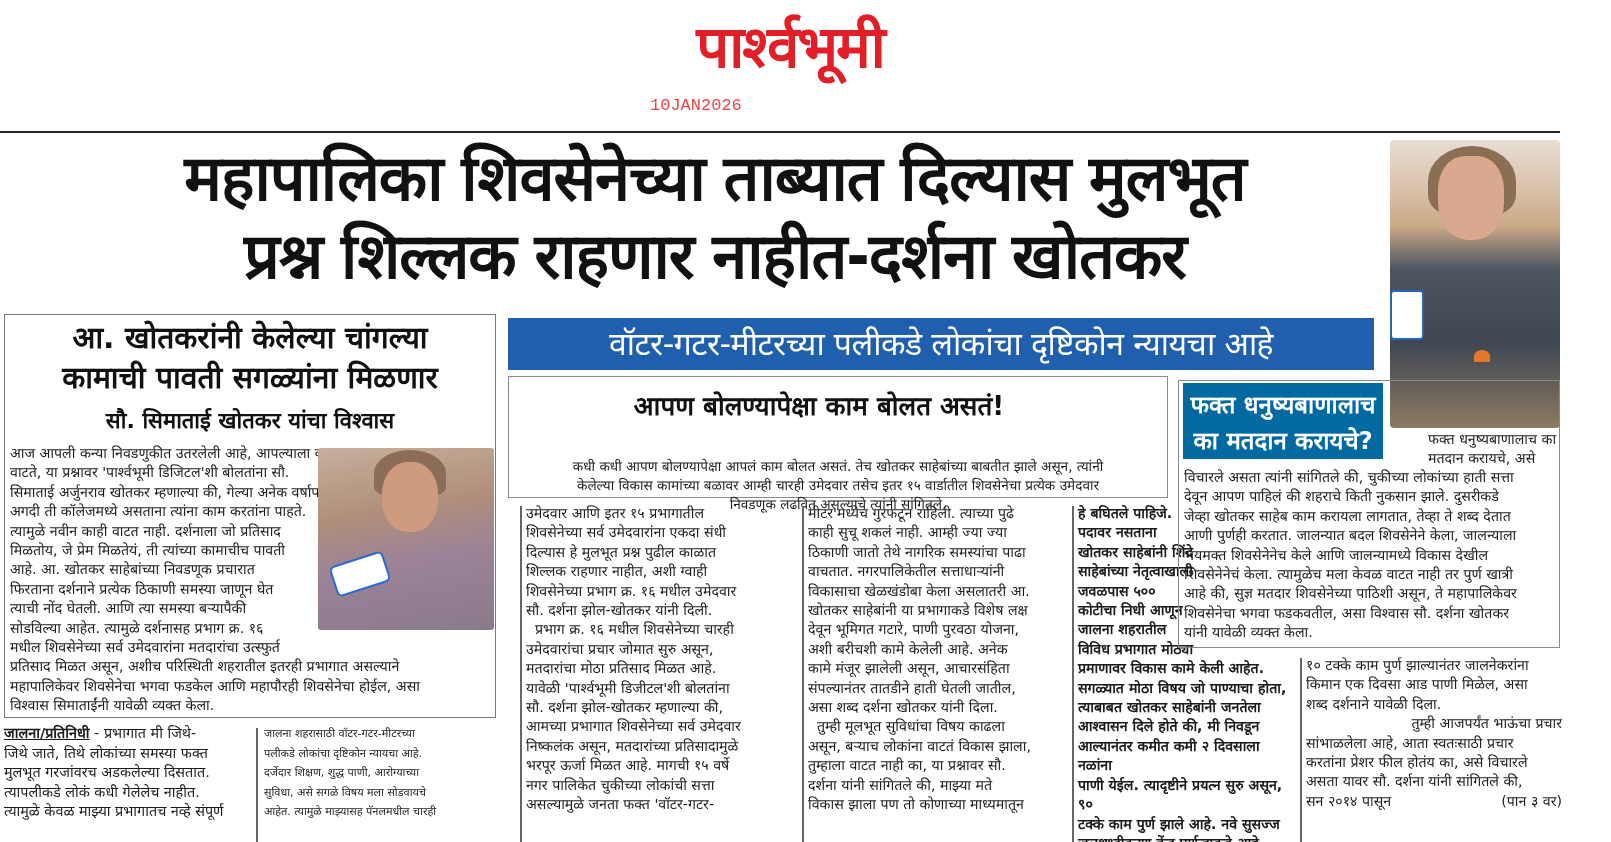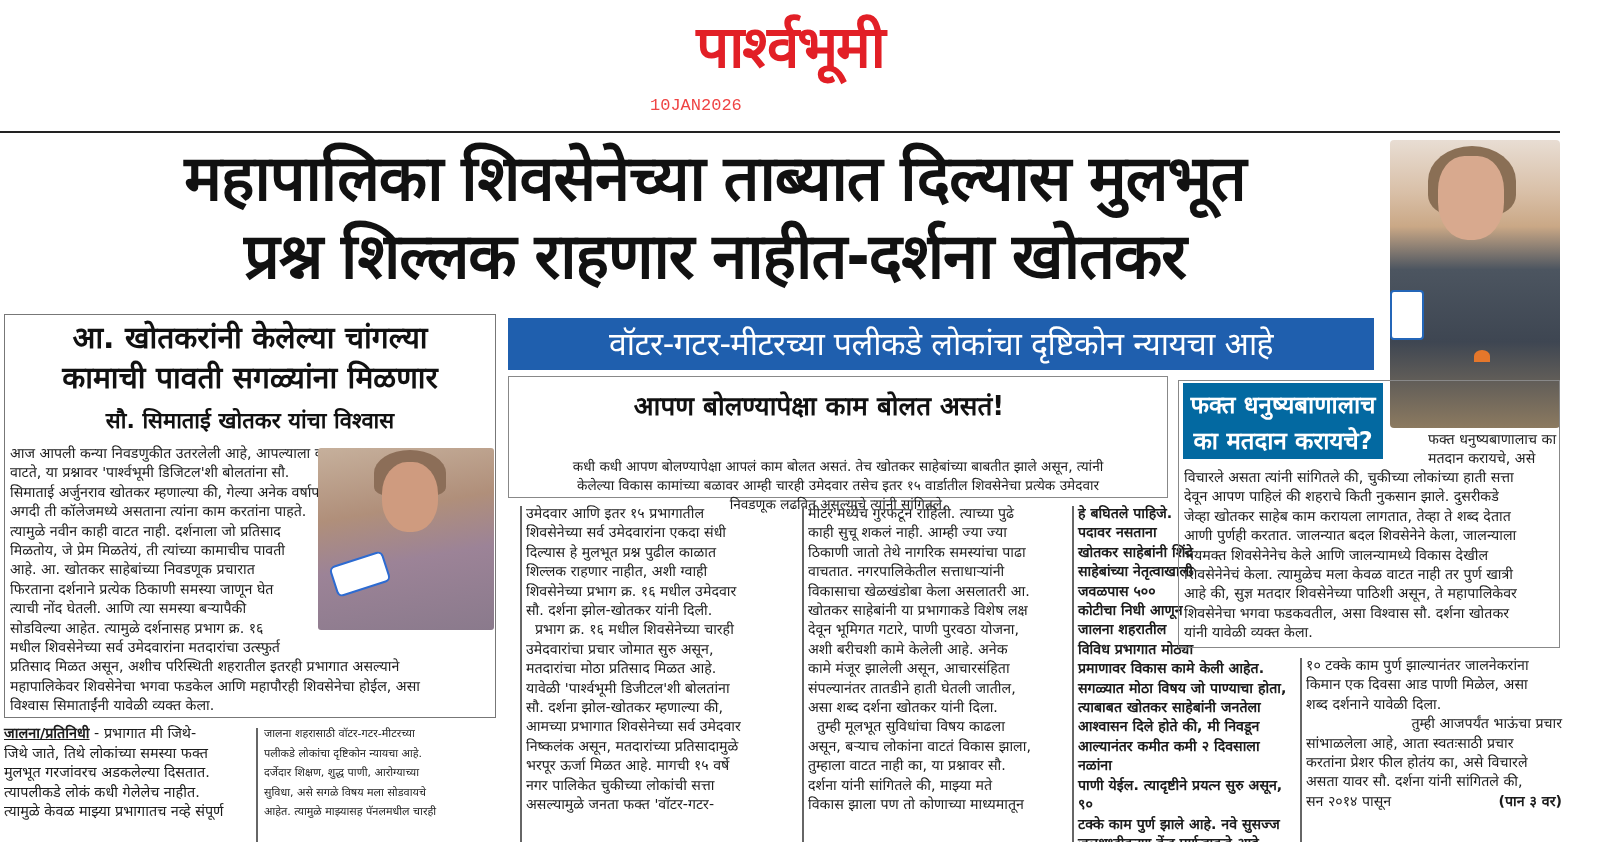--- a/index.html
+++ b/index.html
@@ -105,21 +105,21 @@
     left:1178px; top:380px; width:382px; height:268px;
     border:1.5px solid #888; box-sizing:border-box;
   }
   .black-head {
     left:1183px; top:383px; width:200px; height:76px;
     background:#0369a1; color:#fff; font-weight:bold;
     font-size:24px; line-height:36px; text-align:center;
     padding-top:4px; box-sizing:border-box;
   }
   .col-rule { width:1.5px; background:#666; }
-  .page-ref { font-weight:bold; }
+  .page-ref { font-weight:normal; }
   .underline { text-decoration:underline; font-weight:bold; }
 </style>
 </head>
 <body>
 
 <div class="abs masthead">पार्श्वभूमी</div>
 <div class="abs date">10JAN2026</div>
 <div class="abs rule-top"></div>
 
 <div class="abs headline">

